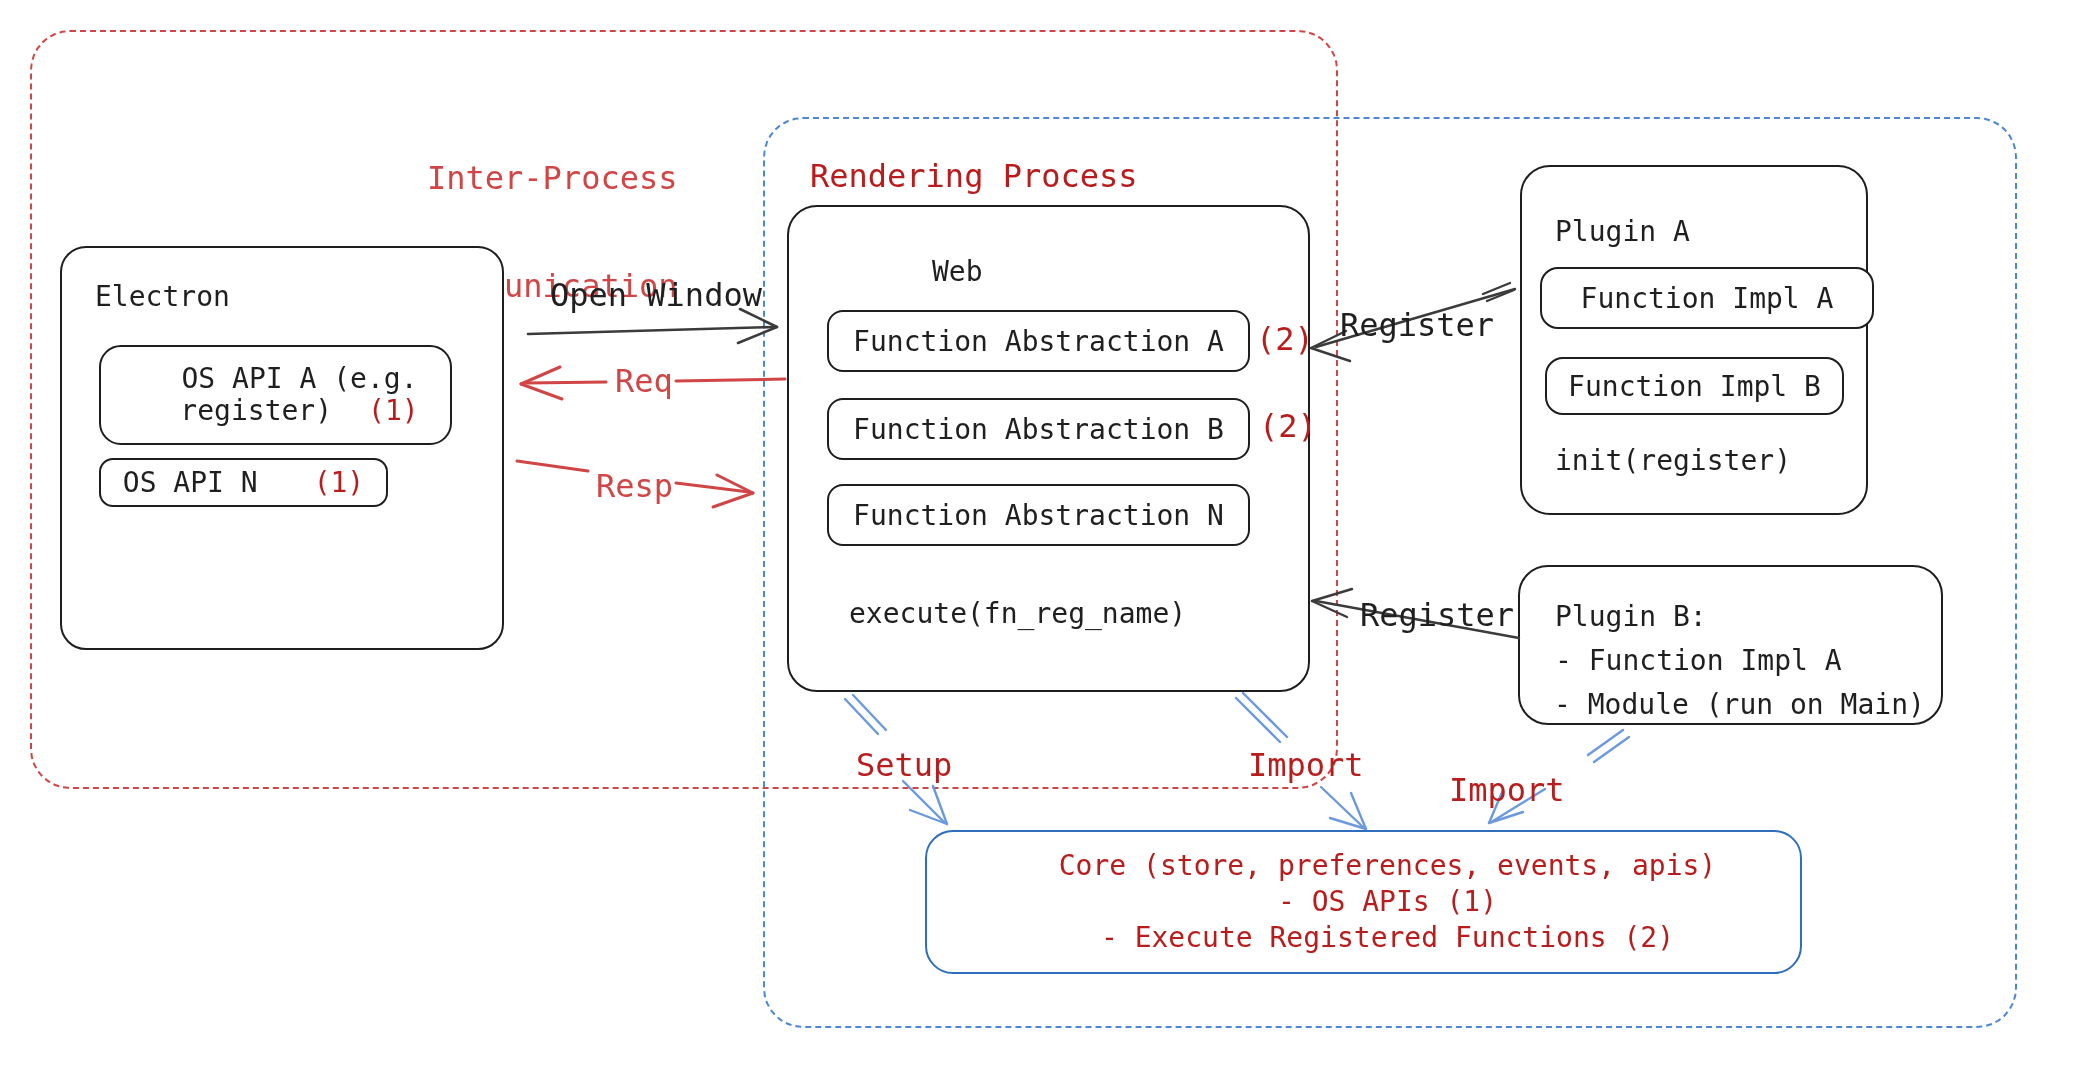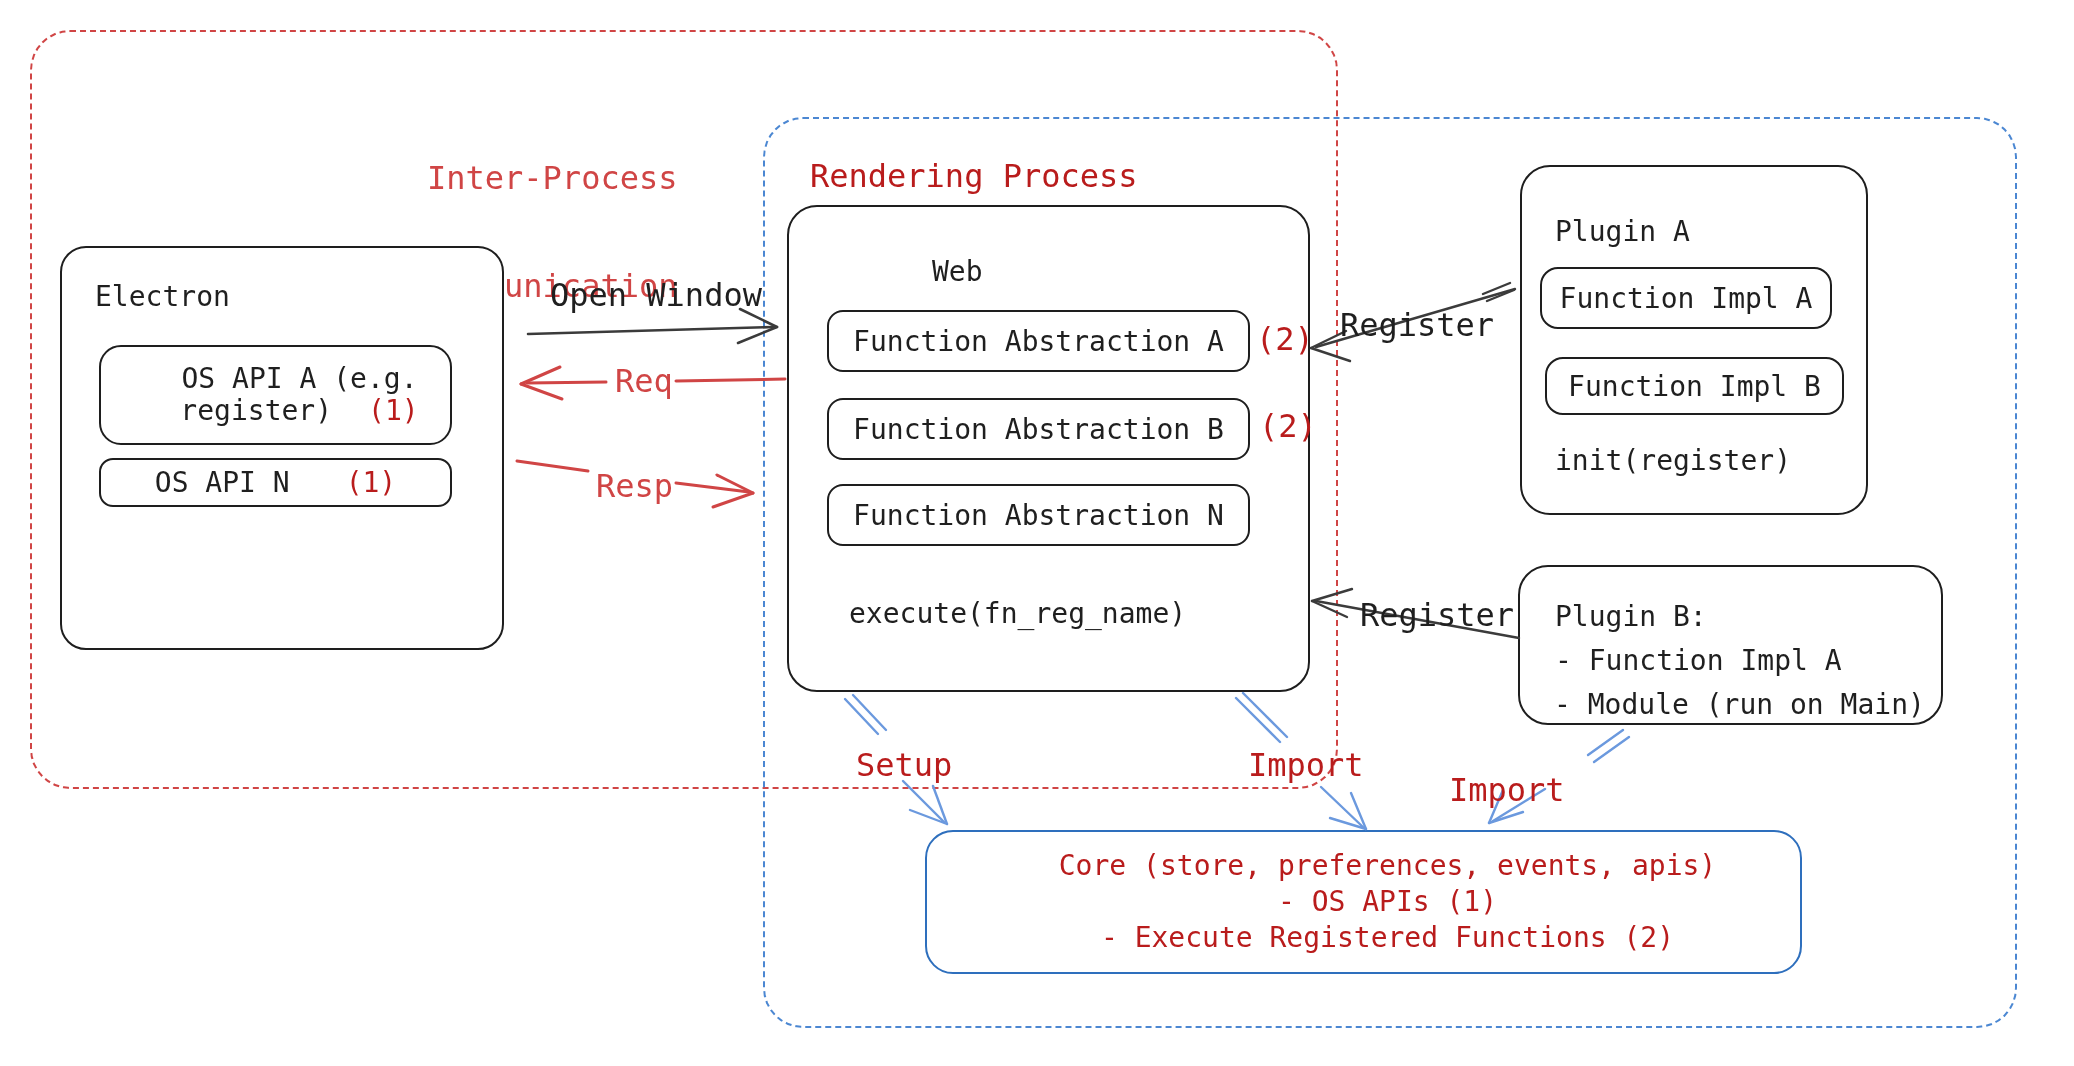--- a/index.html
+++ b/index.html
@@ -41,21 +41,21 @@
 
   <div class="box" style="left:60px;top:246px;width:444px;height:404px;">
     <div class="mono abs" style="left:33px;top:32px;">Electron</div>
     <div class="inner-box center-col" style="left:37px;top:97px;width:353px;height:100px;border-radius:22px;">
       <div class="mono" style="line-height:32px;">OS API A (e.g.</div>
       <div class="row" style="gap:36px;line-height:32px;">
         <span class="mono">register)</span>
         <span class="mono blue-text">(1)</span>
       </div>
     </div>
-    <div class="inner-box row" style="left:37px;top:210px;width:353px;height:49px;border-radius:14px;gap:56px;">
+    <div class="inner-box row" style="left:37px;top:210px;width:289px;height:49px;border-radius:14px;gap:56px;">
       <span class="mono">OS API N</span>
       <span class="mono blue-text">(1)</span>
     </div>
   </div>
 
   <div class="box" style="left:787px;top:205px;width:523px;height:487px;border-radius:30px;">
     <div class="mono abs" style="left:143px;top:48px;">Web</div>
     <div class="inner-box" style="left:38px;top:103px;width:423px;height:62px;">
       <span class="mono">Function Abstraction A</span>
     </div>
@@ -66,21 +66,21 @@
       <span class="mono">Function Abstraction N</span>
     </div>
     <div class="mono abs" style="left:60px;top:390px;">execute(fn_reg_name)</div>
   </div>
 
   <div class="label mono blue-text" style="left:1256px;top:320px;">(2)</div>
   <div class="label mono blue-text" style="left:1259px;top:407px;">(2)</div>
 
   <div class="box" style="left:1520px;top:165px;width:348px;height:350px;border-radius:30px;">
     <div class="mono abs" style="left:33px;top:48px;">Plugin A</div>
-    <div class="inner-box" style="left:18px;top:100px;width:292px;height:62px;border-radius:18px;justify-content:center;">
+    <div class="inner-box" style="left:18px;top:100px;width:334px;height:62px;border-radius:18px;justify-content:center;">
       <span class="mono">Function Impl A</span>
     </div>
     <div class="inner-box" style="left:23px;top:190px;width:299px;height:58px;border-radius:18px;">
       <span class="mono">Function Impl B</span>
     </div>
     <div class="mono abs" style="left:33px;top:277px;">init(register)</div>
   </div>
 
   <div class="box" style="left:1518px;top:565px;width:425px;height:160px;border-radius:30px;">
     <div class="mono abs" style="left:35px;top:28px;line-height:44px;">Plugin B:</div>

